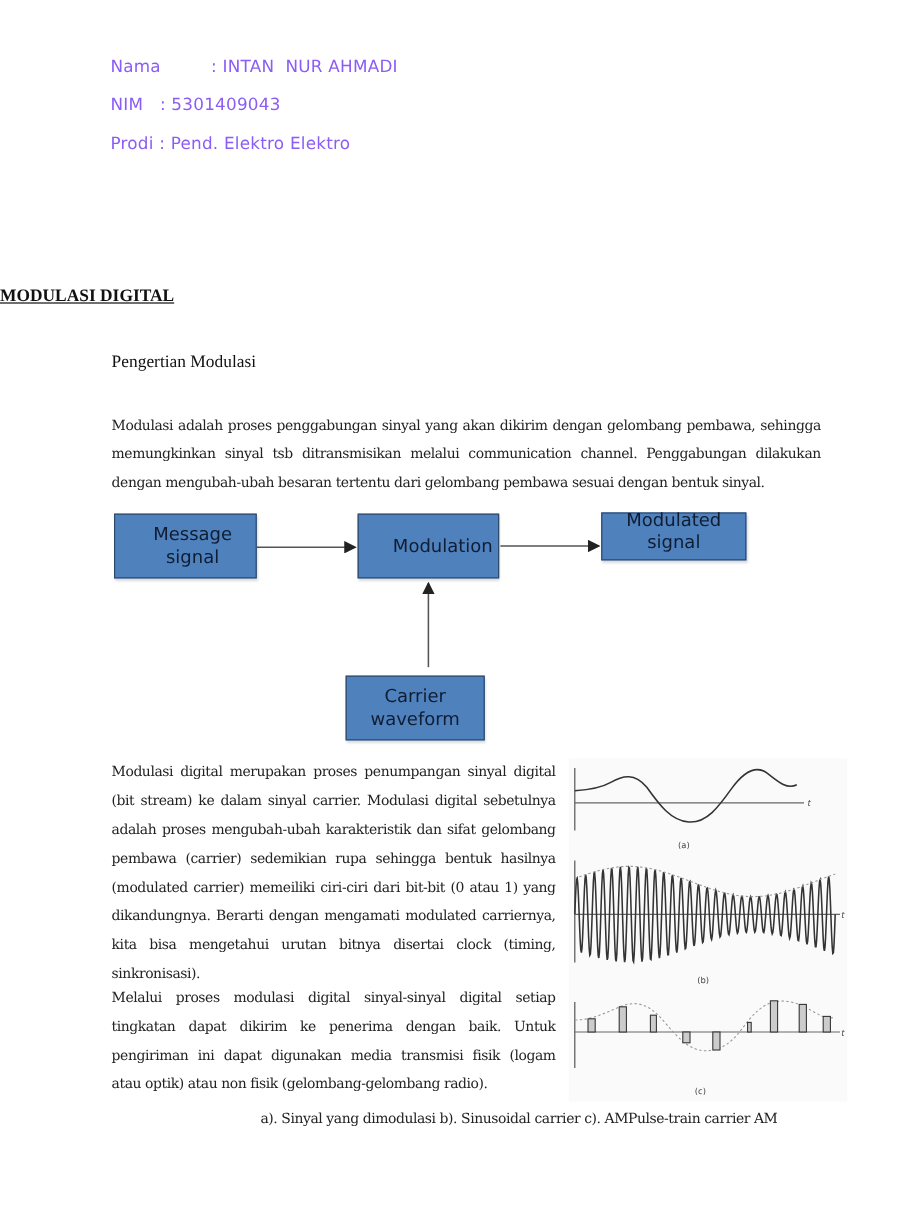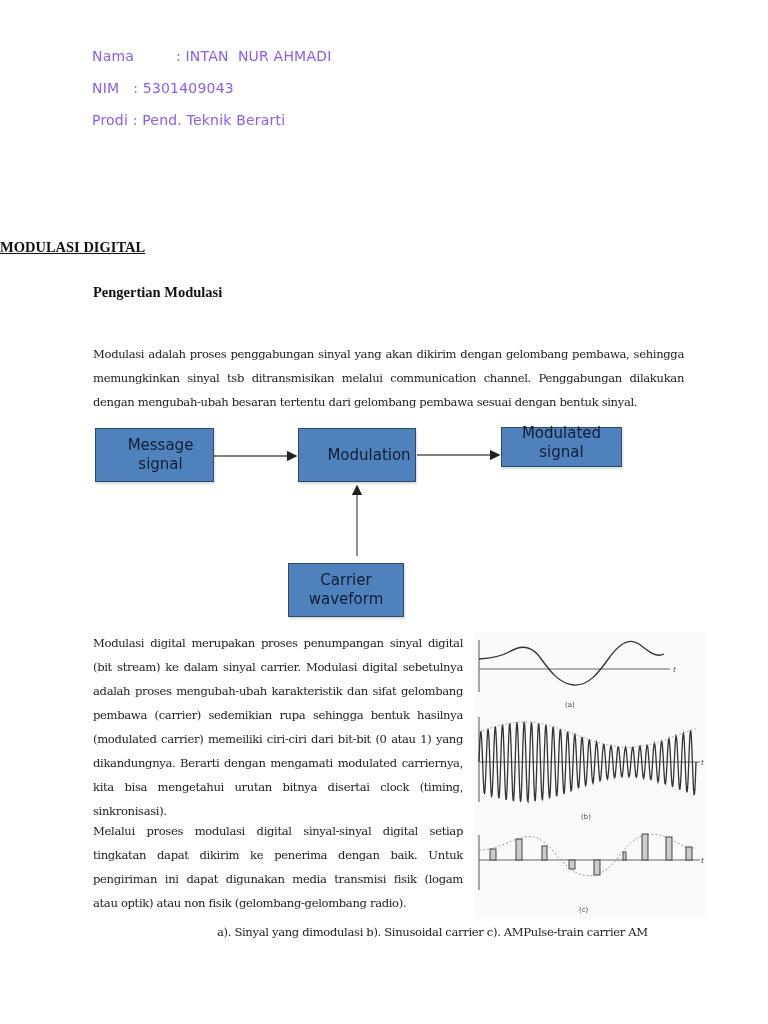--- a/index.html
+++ b/index.html
@@ -10,22 +10,22 @@
     .abs { position: absolute; }
     .id-line {
       font-family: "DejaVu Sans", sans-serif; font-size: 14px; color: #8b5cf6;
       white-space: pre; letter-spacing: 0.2px;
     }
     .title {
       font-family: "Liberation Serif", serif; font-weight: bold; font-size: 14.5px;
       text-decoration: underline; left: 0; width: 768px; top: 239px;
     }
     .section {
-      font-family: "Liberation Serif", serif; font-weight: bold; font-size: 14.5px;
-      left: 93px; top: 284px;
+      font-family: "Liberation Serif", serif; font-weight: normal; font-size: 14.5px;
+      left: 93px; top: 294px;
     }
     .para {
       font-family: "DejaVu Serif", serif; font-size: 11.6px; line-height: 24px;
       color: #222; text-align: justify; letter-spacing: -0.35px;
     }
     .para .ln { display: block; text-align: justify; text-align-last: justify; white-space: nowrap; }
     .para .ln.last { text-align-last: left; }
     .box {
       background: #4f81bd; border: 1.5px solid #2c4a6e; box-sizing: border-box;
       display: flex; align-items: center; justify-content: center; text-align: center;
@@ -36,21 +36,21 @@
       font-family: "DejaVu Serif", serif; font-size: 11.6px; color: #222;
       letter-spacing: -0.35px; white-space: nowrap;
     }
     svg text { font-family: "DejaVu Sans", sans-serif; }
   </style>
 </head>
 <body>
 
 <div class="abs id-line" style="left:92px; top:48px;">Nama         : INTAN  NUR AHMADI</div>
 <div class="abs id-line" style="left:92px; top:80px;">NIM   : 5301409043</div>
-<div class="abs id-line" style="left:92px; top:112px;">Prodi : Pend. Teknik Berarti</div>
+<div class="abs id-line" style="left:92px; top:112px;">Prodi : Pend. Elektro Elektro</div>
 
 <div class="abs title">MODULASI DIGITAL</div>
 <div class="abs section">Pengertian Modulasi</div>
 
 <div class="abs para" style="left:93px; top:342px; width:591px;">
   <span class="ln">Modulasi adalah proses penggabungan sinyal yang akan dikirim dengan gelombang pembawa, sehingga</span>
   <span class="ln">memungkinkan sinyal tsb ditransmisikan melalui communication channel. Penggabungan dilakukan</span>
   <span class="ln last">dengan mengubah-ubah besaran tertentu dari gelombang pembawa sesuai dengan bentuk sinyal.</span>
 </div>
 

